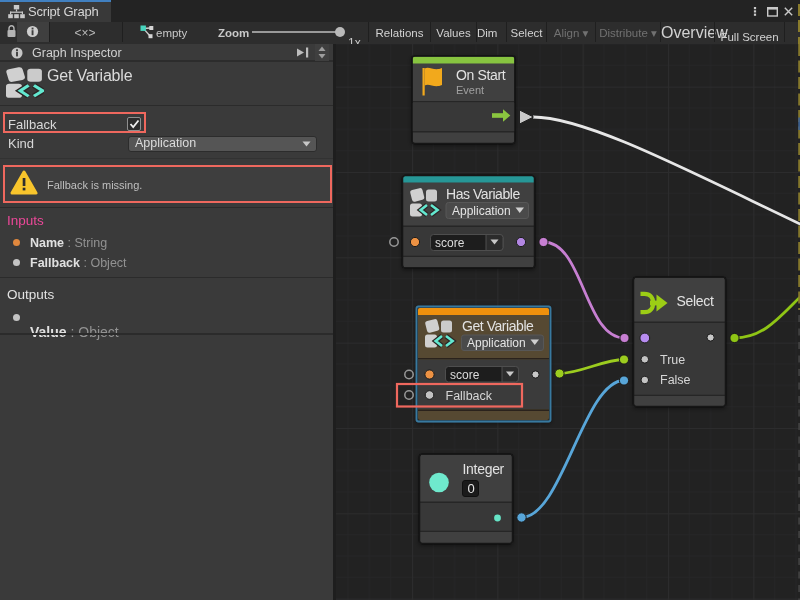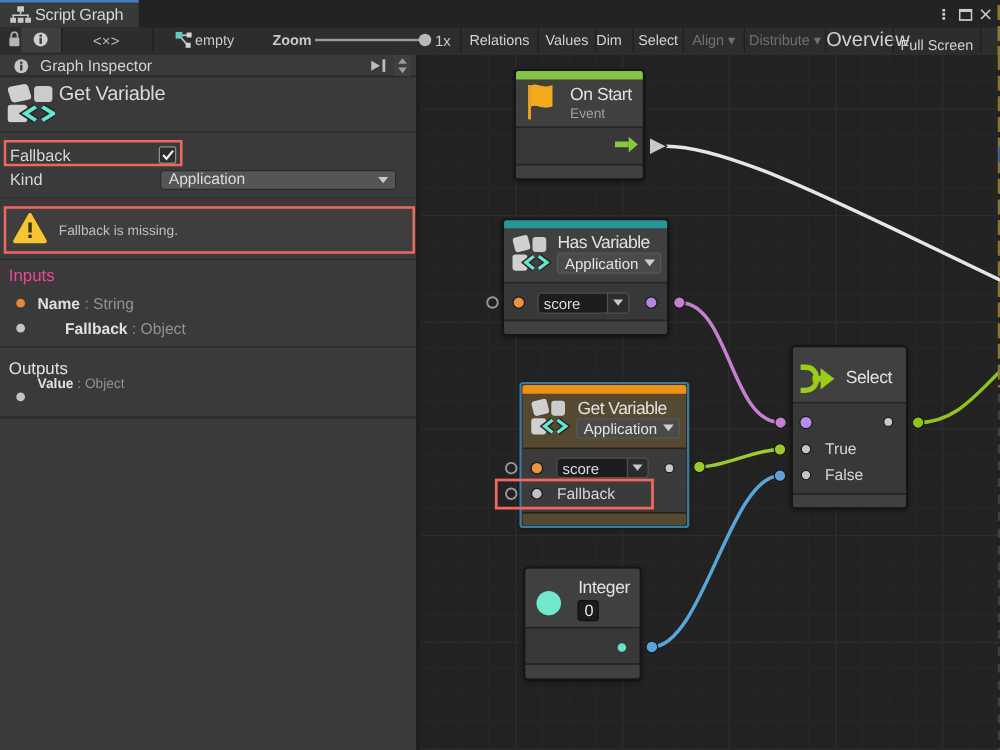--- a/index.html
+++ b/index.html
@@ -59,21 +59,21 @@
 <svg class="abs" style="left:140px;top:25px;" width="14" height="14" viewBox="0 0 14 14">
   <path d="M3.5,3.5 L10.5,3 M3.5,3.5 L10,11" stroke="#c9c9c9" stroke-width="1.3"></path>
   <rect x="0.5" y="0.5" width="5.4" height="5.4" fill="#49d5be"></rect>
   <rect x="9.3" y="1" width="4" height="4" fill="#d5d5d5"></rect>
   <rect x="8.5" y="9.2" width="4" height="4" fill="#d5d5d5"></rect>
 </svg>
 <div class="abs" style="left:156px;top:26px;color:#c9c9c9;font-size:11.5px;line-height:14px;">empty</div>
 <div class="abs" style="left:218px;top:26px;color:#c9c9c9;font-size:11.5px;line-height:14px;font-weight:bold;">Zoom</div>
 <div class="abs" style="left:252px;top:31px;width:87px;height:2px;background:#999999;"></div>
 <div class="abs" style="left:335px;top:27px;width:10px;height:10px;border-radius:5px;background:#b9b9b9;"></div>
-<div class="abs" style="left:348px;top:26px;color:#c9c9c9;font-size:12px;line-height:14px;">1x</div>
+<div class="abs" style="left:348px;top:36px;color:#c9c9c9;font-size:12px;line-height:14px;">1x</div>
 <div class="abs" style="left:368px;top:22px;width:1px;height:20px;background:#1f1f1f;"></div>
 
 <div class="abs" style="left:369px;top:26px;width:61px;text-align:center;color:#d2d2d2;font-size:11.5px;line-height:14px;">Relations</div>
 <div class="abs" style="left:430px;top:22px;width:1px;height:20px;background:#1f1f1f;"></div>
 <div class="abs" style="left:431px;top:26px;width:45px;text-align:center;color:#d2d2d2;font-size:11.5px;line-height:14px;">Values</div>
 <div class="abs" style="left:476px;top:22px;width:1px;height:20px;background:#1f1f1f;"></div>
 <div class="abs" style="left:477px;top:26px;width:29px;color:#d2d2d2;font-size:11.5px;line-height:14px;">Dim</div>
 <div class="abs" style="left:506px;top:22px;width:1px;height:20px;background:#1f1f1f;"></div>
 <div class="abs" style="left:507px;top:26px;width:39px;text-align:center;color:#d2d2d2;font-size:11.5px;line-height:14px;">Select</div>
 <div class="abs" style="left:546px;top:22px;width:1px;height:20px;background:#1f1f1f;"></div>
@@ -133,26 +133,26 @@
   <rect x="12.7" y="8" width="2.7" height="8" fill="#2e2e2e"></rect>
   <rect x="12.7" y="17.7" width="2.7" height="2.7" fill="#2e2e2e"></rect>
 </svg>
 <div class="abs" style="left:47px;top:178.5px;color:#bfbfbf;font-size:11px;line-height:12px;">Fallback is missing.</div>
 <div class="abs" style="left:0;top:206.5px;width:333px;height:1.5px;background:#2b2b2b;"></div>
 
 <div class="abs" style="left:7px;top:212.5px;color:#ec4899;font-size:13.5px;line-height:15px;">Inputs</div>
 <div class="abs" style="left:12.5px;top:239px;width:7px;height:7px;border-radius:4px;background:#e0883e;"></div>
 <div class="abs" style="left:30px;top:236px;font-size:12.5px;line-height:14px;color:#e0e0e0;"><b>Name</b><span style="color:#929292;text-align:right;"> : String</span></div>
 <div class="abs" style="left:12.5px;top:258.5px;width:7px;height:7px;border-radius:4px;background:#c3c3c3;"></div>
-<div class="abs" style="left:30px;top:255.5px;font-size:12.5px;line-height:14px;color:#e0e0e0;margin-left:22px;"><b>Fallback</b><span style="color:#929292;"> : Object</span></div>
+<div class="abs" style="left:30px;top:255.5px;font-size:12.5px;line-height:14px;color:#e0e0e0;"><b>Fallback</b><span style="color:#929292;"> : Object</span></div>
 <div class="abs" style="left:0;top:276.5px;width:333px;height:1.5px;background:#2b2b2b;"></div>
 
 <div class="abs" style="left:7px;top:287px;color:#e2e2e2;font-size:13.5px;line-height:15px;">Outputs</div>
 <div class="abs" style="left:12.5px;top:314px;width:7px;height:7px;border-radius:4px;background:#c3c3c3;"></div>
-<div class="abs" style="left:30px;top:300px;font-size:11px;line-height:14px;color:#e0e0e0;"><b>Value</b><span style="color:#929292;"> : Object</span></div>
+<div class="abs" style="left:30px;top:325px;font-size:14px;line-height:14px;color:#e0e0e0;"><b>Value</b><span style="color:#929292;"> : Object</span></div>
 <div class="abs" style="left:0;top:333px;width:333px;height:1.5px;background:#2b2b2b;"></div>
 
 <svg id="graph" class="abs" style="left:336px;top:44px;" width="464" height="556" viewBox="336 44 464 556">
 <defs>
   <symbol id="varicon" overflow="visible">
     <g transform="rotate(-14 7 8)">
             <rect x="1" y="2" width="12.5" height="12" rx="2.5" fill="#d0d0d0"></rect>
           </g>
     <rect x="16" y="2.5" width="11" height="12" rx="2.5" fill="#cbcbcb"></rect>
     <rect x="0" y="16.5" width="12" height="13" rx="2.5" fill="#d0d0d0"></rect>

